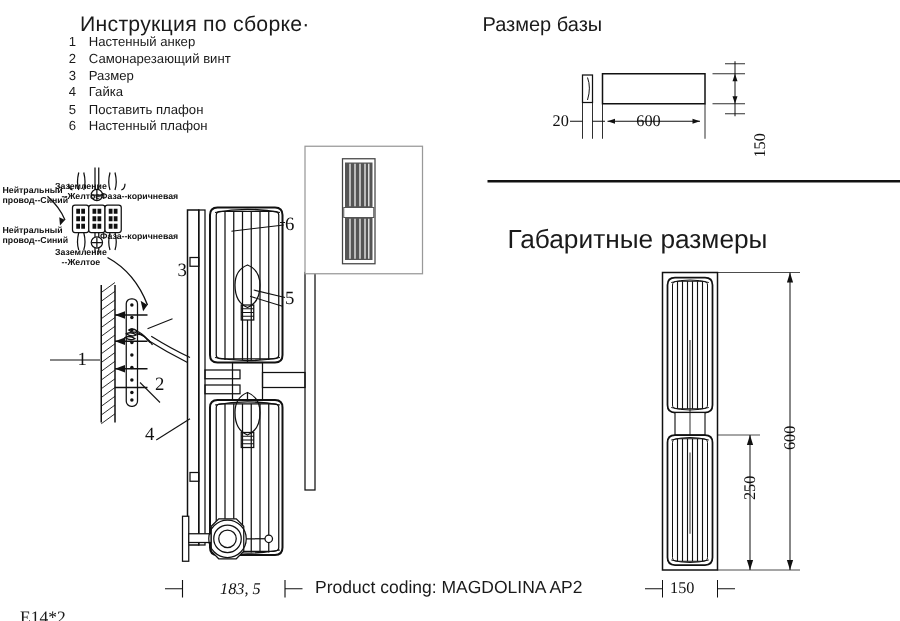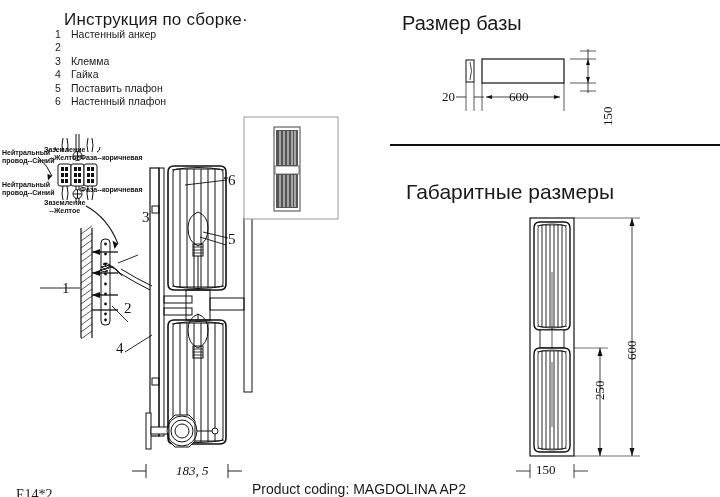--- a/index.html
+++ b/index.html
@@ -2,21 +2,21 @@
 <html><head>
 <meta charset="utf-8">
 <style>
   html,body{margin:0;padding:0;background:#ffffff;}
   body{width:720px;height:497px;position:relative;overflow:hidden;
        font-family:"Liberation Sans", sans-serif;color:#1a1a1a;}
   .abs{position:absolute;}
   
   #instr-title{left:16px;top:10px;font-size:17px;letter-spacing:.2px;white-space:nowrap;margin-left:48px;}
   #instr-title .tail{font-size:17px;}
-  #base-title{left:402px;top:12px;font-size:20px;white-space:nowrap;}
+  #base-title{left:386px;top:12px;font-size:16px;white-space:nowrap;}
   #overall-title{left:406px;top:180px;font-size:21px;white-space:nowrap;}
   
   #instr-list{left:55px;top:28px;font-size:10.5px;line-height:13.4px;}
   #instr-list .row{display:flex;}
   #instr-list .num{width:16px;text-align:left;}
   #instr-list .lbl{white-space:nowrap;}
   
   .wlab{font-size:7px;line-height:8.4px;font-weight:bold;color:#111;white-space:nowrap;}
   #w-gnd-top{left:44px;top:146px;text-align:center;}
   #w-neu-top{left:2px;top:149px;text-align:left;}
@@ -24,43 +24,44 @@
   #w-neu-bot{left:2px;top:181px;}
   #w-pha-bot{left:80px;top:186px;}
   #w-gnd-bot{left:44px;top:199px;text-align:center;}
   
   .callout{font-family:"Liberation Serif", serif;font-size:15px;color:#111;}
   
   .dim{font-family:"Liberation Serif", serif;font-size:13px;color:#111;}
   .dim.vert{transform:rotate(-90deg);transform-origin:left top;white-space:nowrap;}
   
   #e14{left:16px;top:487px;font-family:"Liberation Serif", serif;font-size:14px;text-decoration:underline;}
-  #prodcode{left:252px;top:481px;font-size:14px;white-space:nowrap;}
+  #prodcode{left:252px;top:461px;font-size:14px;white-space:nowrap;}
   svg{display:block;}
   .ln{stroke:#111;fill:none;}
 </style>
 </head>
 <body>
 
 <div class="abs" id="instr-title"><span>Инструкция по сборке</span><span class="tail">·</span></div>
 
 <div class="abs" id="base-title">Размер базы</div>
 <div class="abs" id="overall-title">Габаритные размеры</div>
 
 <div class="abs" id="instr-list">
   <div class="row">
       <span class="num">1</span>
       <span class="lbl">Настенный анкер</span>
     </div>
   <div class="row">
       <span class="num">2</span>
+      <span class="lbl">Самонарезающий винт</span>
     </div>
   <div class="row">
       <span class="num">3</span>
-      <span class="lbl">Клемма</span>
+      <span class="lbl">Размер</span>
     </div>
   <div class="row">
       <span class="num">4</span>
       <span class="lbl">Гайка</span>
     </div>
   <div class="row">
       <span class="num">5</span>
       <span class="lbl">Поставить плафон</span>
     </div>
   <div class="row">

